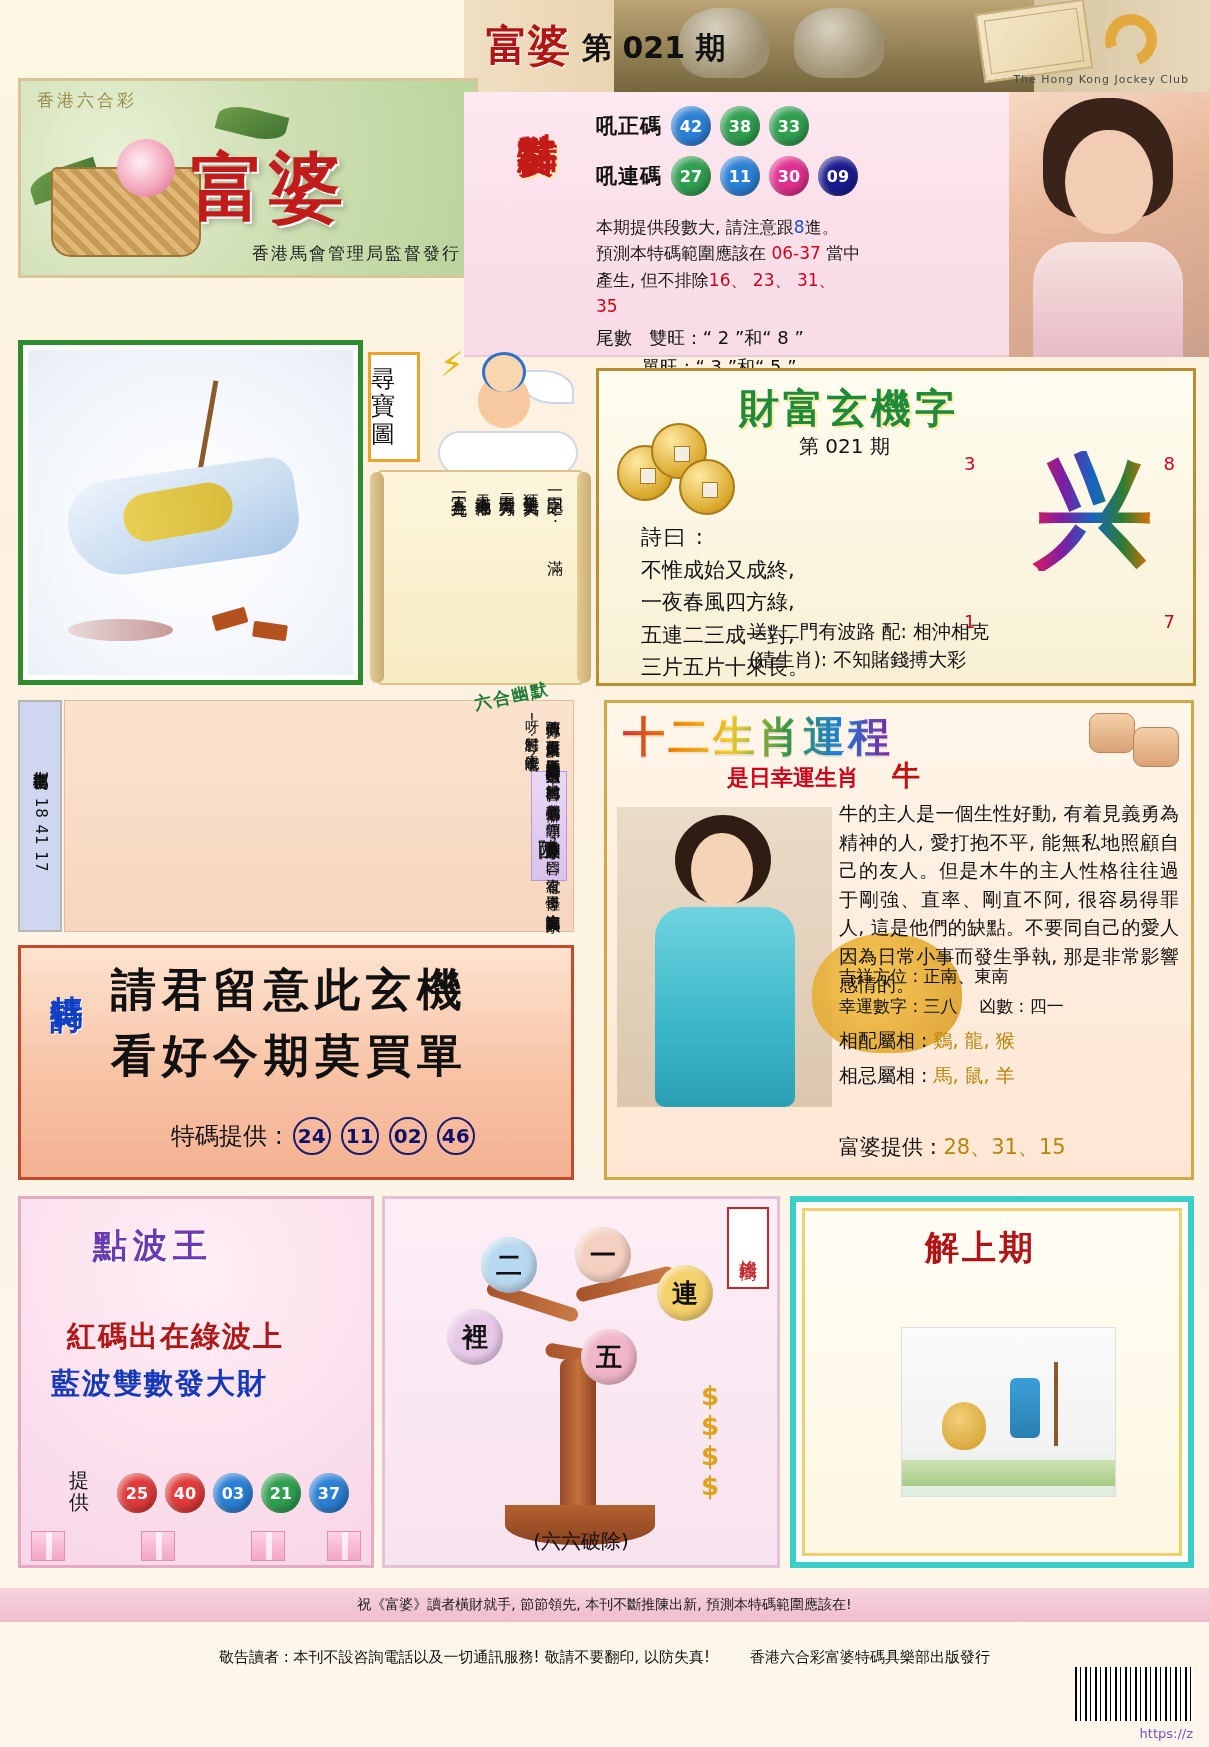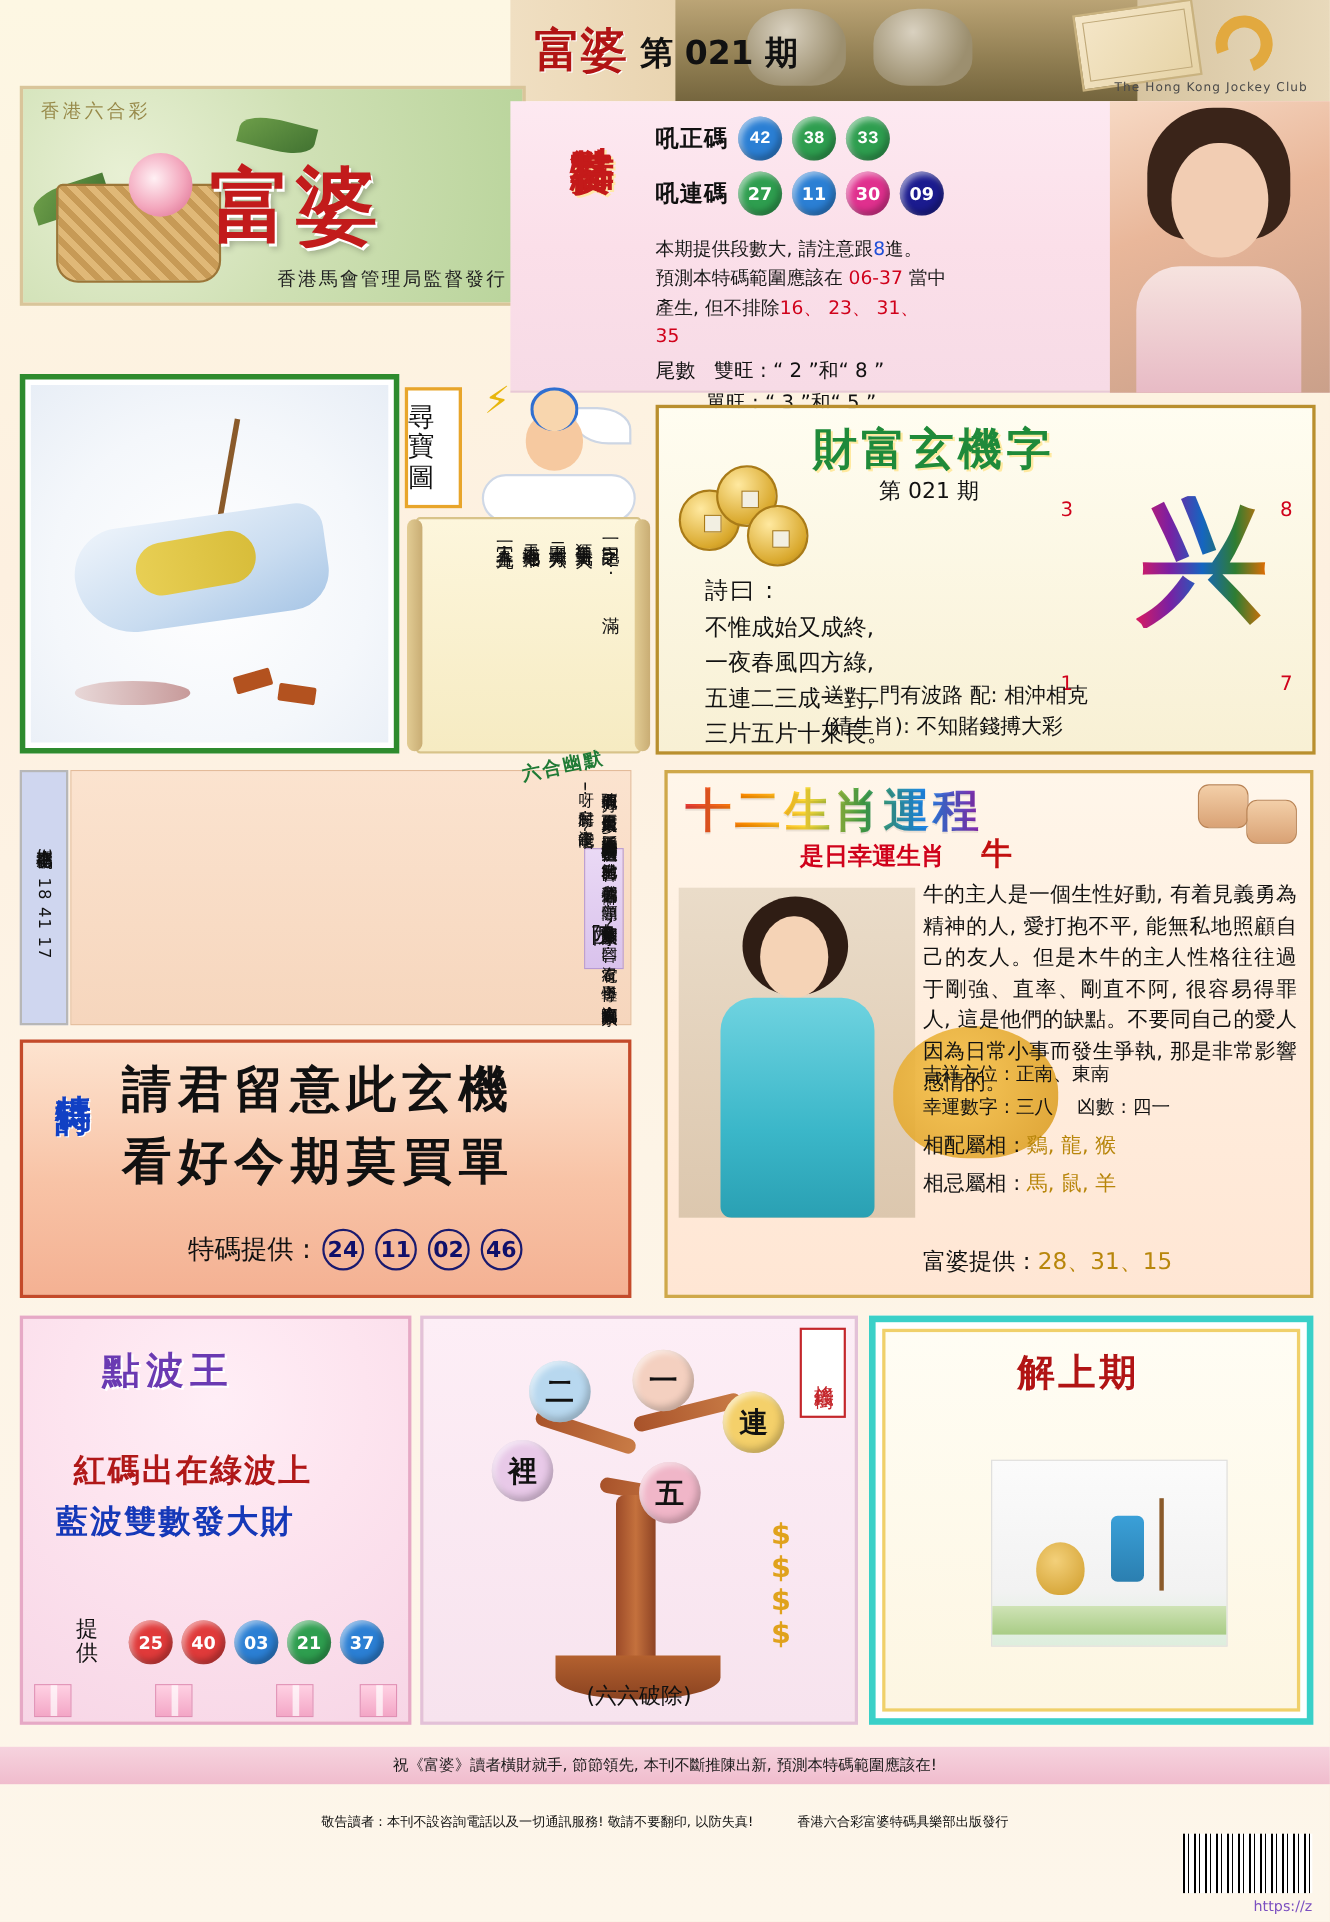--- a/index.html
+++ b/index.html
@@ -481,21 +481,21 @@
   
   #footer-strip {
     left: 0; top: 1588px; width: 1209px; height: 34px;
     background: linear-gradient(180deg,#f6d3de,#f0bccd);
     display:flex; align-items:center; justify-content:center;
     font-size: 14px; color:#1a1a1a;
   }
   #footer-note {
     left: 0; top: 1640px; width: 1209px; height: 60px;
     display:flex; align-items:flex-start; justify-content:center; gap: 40px;
-    font-size: 12px; color:#111; padding-top: 8px;
+    font-size: 15px; color:#111; padding-top: 8px;
   }
   #barcode {
     right: 16px; bottom: 26px; width: 118px; height: 54px;
     background: repeating-linear-gradient(90deg,#000 0 2px,#fff 2px 5px,#000 5px 6px,#fff 6px 10px);
   }
   #url-text {
     right: 16px; bottom: 6px; font-size: 13px; color:#7b4fc0;
   }
 </style>
 </head>
@@ -520,21 +520,21 @@
     <div class="basket"></div>
     <div class="rose"></div>
     <div id="rose-top-label">香港六合彩</div>
     <div id="big-fupo">富婆</div>
     <div id="rose-caption">香港馬會管理局監督發行</div>
   </div>
 
   <div class="abs" id="dianTe-panel">
     <div id="dianTe-title">富婆點特</div>
 
-    <div class="draw-row" style="left:132px; top:14px;font-family:Liberation Mono, monospace;">
+    <div class="draw-row" style="left:132px; top:14px;">
       <span class="draw-label">吼正碼</span>
       <span class="ball" style="background:#2b7fd4">42</span>
       <span class="ball" style="background:#2e9e4f">38</span>
       <span class="ball" style="background:#2e9e4f">33</span>
     </div>
 
     <div class="draw-row" style="left:132px; top:64px;">
       <span class="draw-label">吼連碼</span>
       <span class="ball" style="background:#2e9e4f">27</span>
       <span class="ball" style="background:#2b7fd4">11</span>

